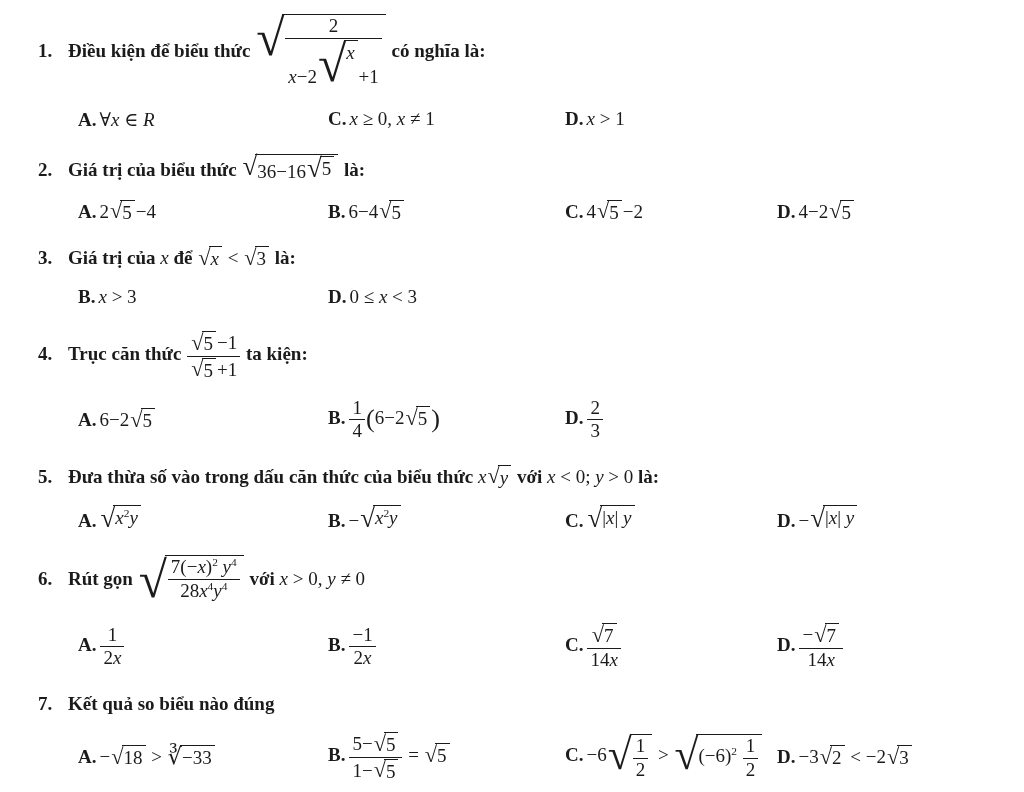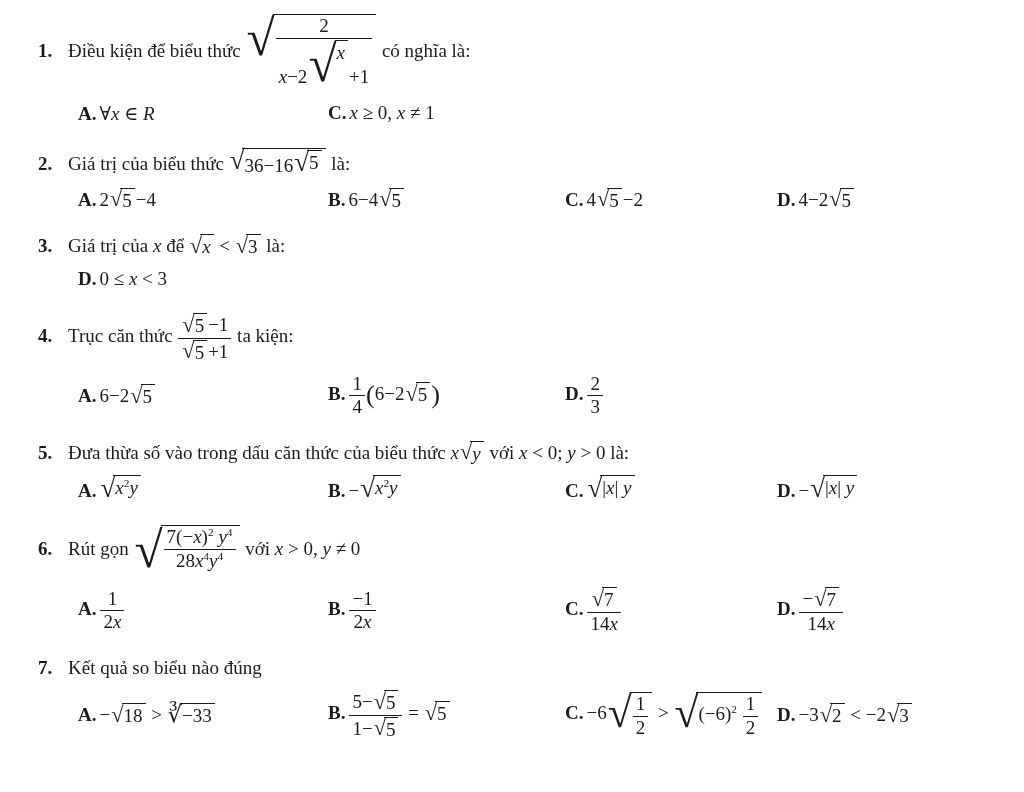--- a/index.html
+++ b/index.html
@@ -6,28 +6,28 @@
   html,body { margin:0; padding:0; background:#ffffff; }
   .page {
     width:1024px; height:792px; overflow:hidden; background:#ffffff;
     padding:14px 6px 0 38px;
     font-family:"Liberation Serif","DejaVu Serif",serif;
     color:#1b1b1b;
   }
   .q { margin-bottom:23px; }
   .qline { font-size:19px; font-weight:bold; white-space:nowrap; }
   .qnum { display:inline-block; min-width:22px; margin-right:8px; }
-  .qtx { font-weight:normal; }
+  .qtx { font-weight:bold; }
   .math { font-weight:normal; white-space:nowrap; }
   .math i { font-style:italic; }
   .opts {
     display:grid; grid-template-columns:250px 237px 212px auto;
     padding-left:40px; margin-top:11px; font-size:19px; align-items:center;
   }
-  .opt { white-space:nowrap; }
+  .opt { white-space:nowrap;margin-top:6px; }
   .olabel { font-weight:bold; margin-right:3px; }
   
   .frac { display:inline-block; vertical-align:middle; text-align:center; line-height:1.08; padding:0 1px; }
   .frac .num { display:block; border-bottom:1.6px solid #1b1b1b; padding:0 3px 1px; }
   .frac .den { display:block; padding:1px 3px 0; }
   
   .sqrt { display:inline-flex; align-items:flex-start; white-space:nowrap; margin:0 1px; }
   .rsign { font-style:normal; font-weight:normal; line-height:1; font-size:1.18em; position:relative; top:0.02em; margin-right:-2px; }
   .rbody { border-top:1.6px solid #1b1b1b; padding:1px 3px 0 2px; line-height:1.12; }
   .sqrt.s1 .rsign { font-size:1.42em; top:-0.02em; }
@@ -47,20 +47,21 @@
         <div class="qline"><span class="qnum">1.</span><span class="qtext"><span class="qtx">Điều kiện để biểu thức </span><span class="math"><span class="sqrt s3">
                 <span class="rsign">√</span>
                 <span class="rbody"><span class="frac"><span class="num">2</span><span class="den"><i>x</i>−2<span class="sqrt">
                         <span class="rsign">√</span>
                         <span class="rbody"><i>x</i></span>
                       </span>+1</span></span></span>
               </span></span><span class="qtx"> có nghĩa là:</span></span></div>
         <div class="opts">
           <span class="opt"><b class="olabel">A.</b><span class="math">∀<i>x</i> ∈ <i>R</i></span></span>
           <span class="opt"><b class="olabel">C.</b><span class="math"><i>x</i> ≥ 0, <i>x</i> ≠ 1</span></span>
+          <span class="opt"><b class="olabel">D.</b><span class="math"><i>x</i> &gt; 1</span></span>
         </div>
       </div>
       <div class="q">
         <div class="qline"><span class="qnum">2.</span><span class="qtext"><span class="qtx">Giá trị của biểu thức </span><span class="math"><span class="sqrt s1">
                 <span class="rsign">√</span>
                 <span class="rbody">36−16<span class="sqrt">
                     <span class="rsign">√</span>
                     <span class="rbody">5</span>
                   </span></span>
               </span></span><span class="qtx"> là:</span></span></div>
@@ -85,20 +86,21 @@
       </div>
       <div class="q">
         <div class="qline"><span class="qnum">3.</span><span class="qtext"><span class="qtx">Giá trị của </span><span class="math"><i>x</i></span><span class="qtx"> để </span><span class="math"><span class="sqrt">
                 <span class="rsign">√</span>
                 <span class="rbody"><i>x</i></span>
               </span> &lt; <span class="sqrt">
                 <span class="rsign">√</span>
                 <span class="rbody">3</span>
               </span></span><span class="qtx"> là:</span></span></div>
         <div class="opts">
+          <span class="opt"><b class="olabel">B.</b><span class="math"><i>x</i> &gt; 3</span></span>
           <span class="opt"><b class="olabel">D.</b><span class="math">0 ≤ <i>x</i> &lt; 3</span></span>
         </div>
       </div>
       <div class="q">
         <div class="qline"><span class="qnum">4.</span><span class="qtext"><span class="qtx">Trục căn thức </span><span class="math"><span class="frac"><span class="num"><span class="sqrt">
                     <span class="rsign">√</span>
                     <span class="rbody">5</span>
                   </span>−1</span><span class="den"><span class="sqrt">
                     <span class="rsign">√</span>
                     <span class="rbody">5</span>

